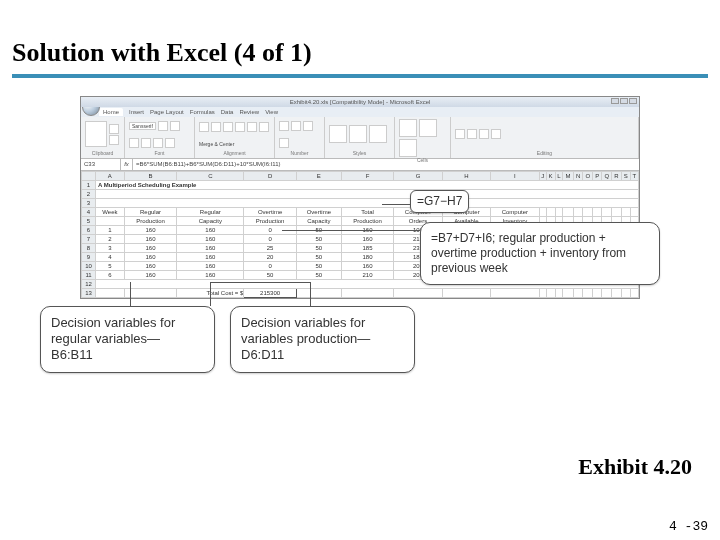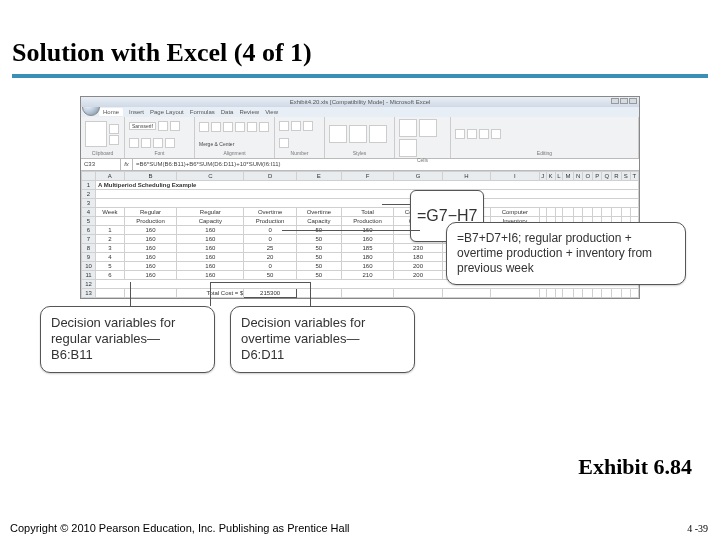--- a/index.html
+++ b/index.html
@@ -26,26 +26,26 @@
   .formula-bar { display:flex; height:12px; border-bottom:1px solid #bbb; background:#fff; }
   .name-box { width:40px; border-right:1px solid #bbb; padding-left:3px; font-size:6px; display:flex; align-items:center;}
   .fx { width:12px; border-right:1px solid #bbb; text-align:center; font-style:italic; font-size:6px; display:flex; align-items:center; justify-content:center;}
   .fcell { flex:1; padding-left:3px; font-size:6px; display:flex; align-items:center; }
   table.sheet { border-collapse: collapse; width:100%; background:#fff; }
   table.sheet th, table.sheet td { border:1px solid #d0d0d0; font-size:6px; height:9px; text-align:center; color:#333; overflow:hidden; white-space:nowrap; }
   table.sheet th { background:#e8ecef; font-weight:normal; }
   table.sheet th.rowhdr { width:14px; background:#e8ecef; }
   table.sheet .title-row td { text-align:left; font-weight:bold; padding-left:2px; }
   .callout { position:absolute; background:#fff; border:1px solid #555; border-radius:10px; padding:8px 10px; font-family:Arial,sans-serif; font-size:13px; color:#333; line-height:1.25; box-shadow:0 1px 2px rgba(0,0,0,0.2); }
-  .callout.small { font-size: 16px; padding:15px 6px; border-radius:6px; }
+  .callout.small { font-size: 12px; padding:3px 6px; border-radius:6px; }
   
   .leader { position:absolute; background:#555; }
   .exhibit { position:absolute; right:28px; bottom:60px; font-size:22px; font-weight:bold; font-family:"Times New Roman",serif; }
   .copyright { position:absolute; left:10px; bottom:6px; font-size:11px; font-family:Arial,sans-serif; width:360px; }
-  .pagenum { position:absolute; right:12px; bottom:6px; font-size:10px; font-family:Liberation Serif, serif; }
+  .pagenum { position:absolute; right:12px; bottom:6px; font-size:13px; font-family:Liberation Mono, monospace; }
 </style>
 </head>
 <body>
 
 <div class="slide">
   <div class="title">
     <br>
     <span>Solution with Excel (4 of 1)</span>
   </div>
   <hr class="title-rule">
@@ -395,38 +395,37 @@
             </tr>
       </tbody>
         </table>
     </div>
 
     <div class="callout small" style="top:94px; left:330px;">
       <span>=G7−H7</span>
     </div>
     <div class="leader" style="top:108px; left:302px; width:28px; height:1px;"></div>
 
-    <div class="callout" style="top:126px; left:340px; width:240px; font-size:12px;margin-left:26px;">
+    <div class="callout" style="top:126px; left:340px; width:240px; font-size:12px;">
       <span>=B7+D7+I6; regular production + overtime production + inventory from previous week</span>
     </div>
     <div class="leader" style="top:134px; left:202px; width:138px; height:1px;"></div>
 
     <div class="callout" style="top:210px; left:-40px; width:175px;">
       <span>Decision variables for</span><br>
       <span>regular variables—</span><br>
       <span>B6:B11</span>
     </div>
     <div class="leader" style="top:186px; left:50px; width:1px; height:24px;"></div>
 
     <div class="callout" style="top:210px; left:150px; width:185px;">
       <span>Decision variables for</span><br>
-      <span>overtime variables—</span><br>
+      <span>variables production—</span><br>
       <span>D6:D11</span>
     </div>
     <div class="leader" style="top:186px; left:130px; width:1px; height:24px;"></div>
     <div class="leader" style="top:186px; left:130px; width:100px; height:1px;"></div>
     <div class="leader" style="top:186px; left:230px; width:1px; height:24px;"></div>
   </div>
 
-  <div class="exhibit">Exhibit 6.84</div>
-  <div class="copyright">Copyright © 2010 Pearson Education, Inc. Publishing as Prentice Hall</div>
+  <div class="exhibit">Exhibit 4.20</div>
   <div class="pagenum">4 -39</div>
 </div>
 
 </body></html>

